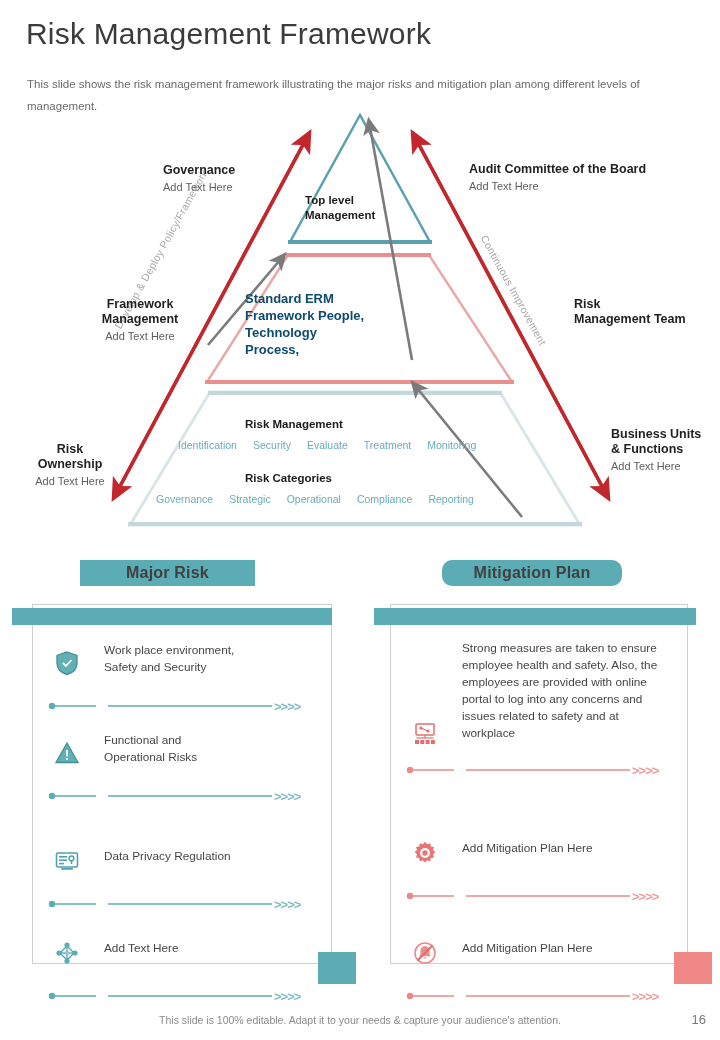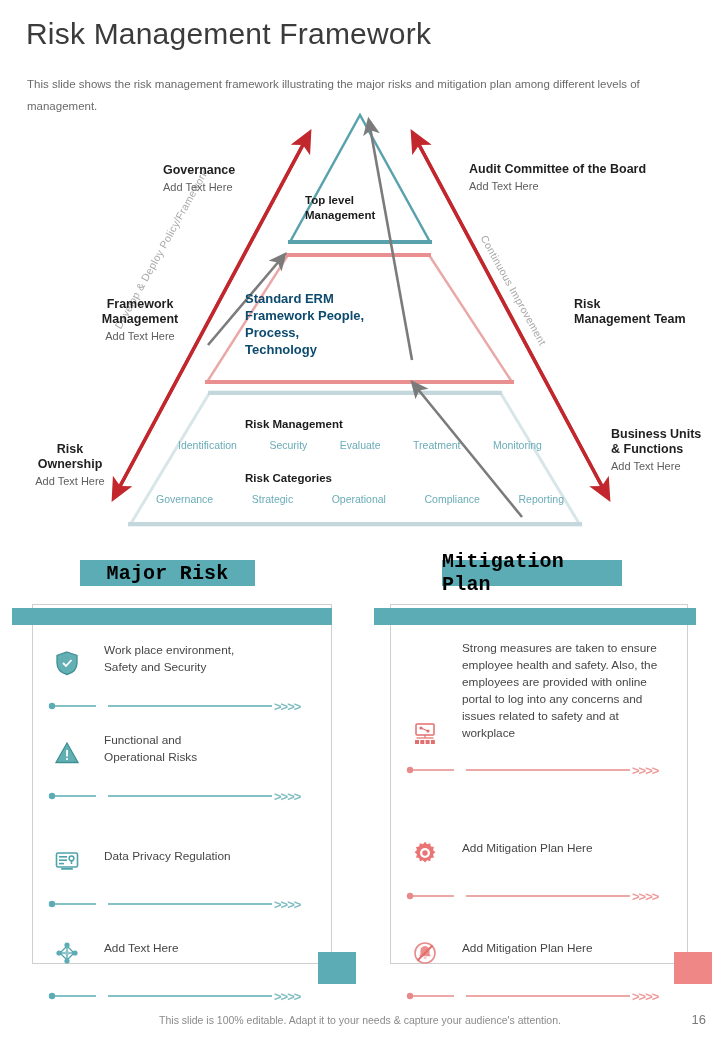--- a/index.html
+++ b/index.html
@@ -67,21 +67,21 @@
     position: absolute;
     font-size: 13px;
     font-weight: bold;
     color: #0c4a6e;
     text-align: left;
     line-height: 17px;
   }
   .pyr-chip-row {
     position: absolute;
     display: flex;
-    justify-content: space-between;
+    justify-content: flex-start;
     font-size: 10.5px;
     color: #6aacb8;
   }
   .pyr-chip-row span { padding: 0 8px; white-space: nowrap; }
 
   .diag-text {
     position: absolute;
     font-size: 10.5px;
     color: #a8a8a8;
     white-space: nowrap;
@@ -90,29 +90,28 @@
 
   
   .panel { position: absolute; top: 560px; }
   #panel-left  { left: 32px; width: 300px; }
   #panel-right { left: 390px; width: 298px; }
 
   .panel-heading {
     position: absolute;
     top: 0; height: 26px;
     background: #5bacb5;
-    color: #000000;
-    font-size: 20px;
+    color: #404040;
+    font-size: 16px;
     font-weight: bold;
     display: flex; align-items: center; justify-content: center;
     letter-spacing: .2px;
-    font-family: Liberation Mono, monospace;
   }
   #heading-left  { left: 48px; width: 175px; }
-  #heading-right { left: 52px; width: 180px; }
+  #heading-right { left: 52px; width: 180px; border-radius: 10px; }
 
   .panel-card {
     position: absolute;
     top: 44px;
     left: 0; width: 100%;
     height: 360px;
     border: 1px solid #cfcfcf;
     background: #ffffff;
   }
   .panel-topbar {
@@ -224,22 +223,22 @@
   <div class="diag-text" style="left: 489px; top: 128px; transform: rotate(61deg); transform-origin: left top;">Continuous Improvement</div>
 
   <div class="pyr-inner-title" style="left: 305px; top: 88px; width: 110px;">
     <div>Top level</div>
     <div>Management</div>
   </div>
 
   <div class="pyr-inner-big" style="left: 245px; top: 185px; width: 232px;">
     <div>Standard ERM</div>
     <div>Framework People,</div>
+    <div>Technology</div>
     <div>Process,</div>
-    <div>Technology</div>
   </div>
 
   <div class="pyr-inner-title" style="left: 245px; top: 312px; width: 230px;">Risk Management</div>
 
   <div class="pyr-chip-row" style="left: 170px; top: 334px; width: 380px;">
     <span>Identification</span>
     <span>Security</span>
     <span>Evaluate</span>
     <span>Treatment</span>
     <span>Monitoring</span>

